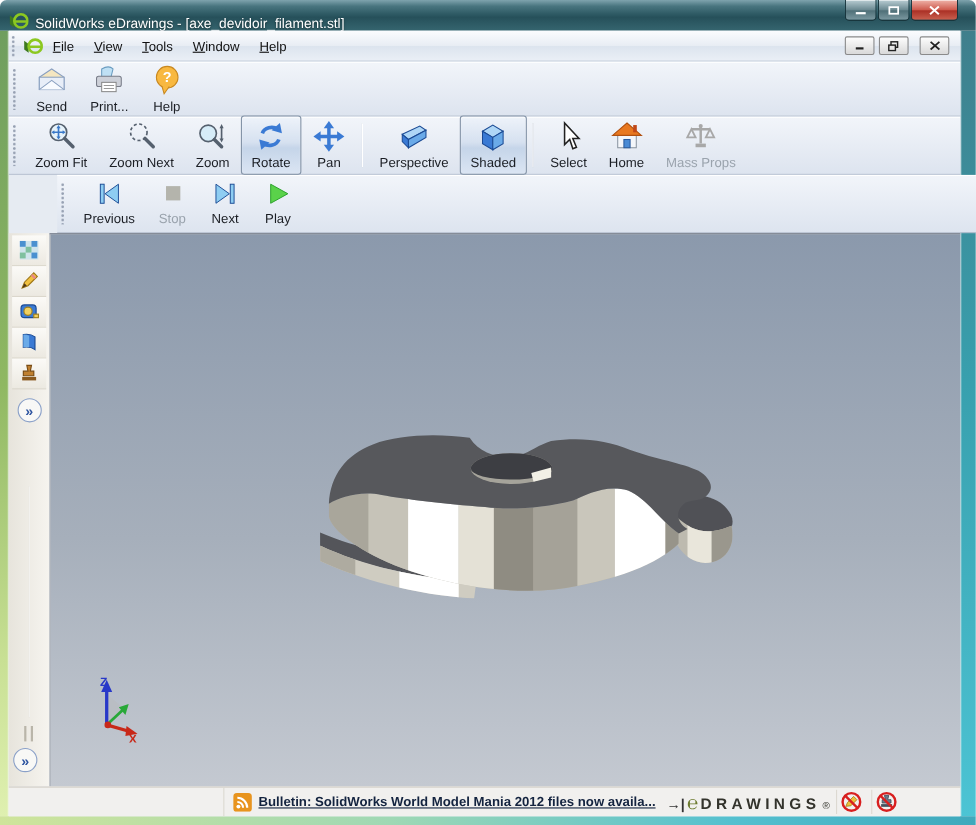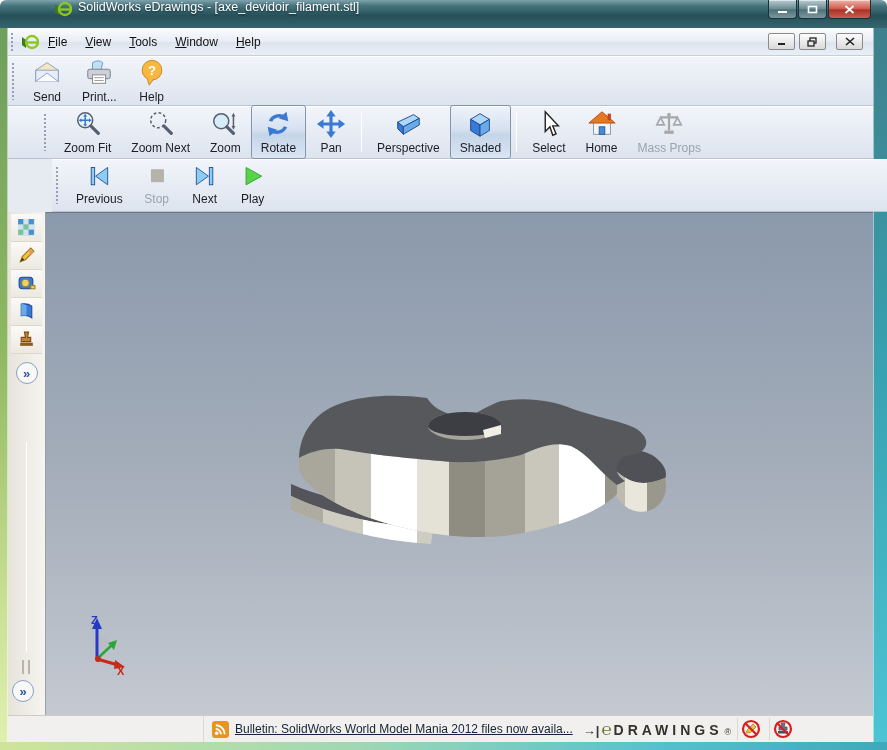--- a/index.html
+++ b/index.html
@@ -3,21 +3,21 @@
 <meta charset="utf-8">
 <style>
   * { margin:0; padding:0; box-sizing:border-box; }
   html,body { width:887px; height:750px; overflow:hidden;
     font-family:"Liberation Sans", sans-serif; background:#fff; }
   .win { position:absolute; inset:0; }
 
   
   .titlebar { position:absolute; left:0; top:0; width:887px; height:28px;
     background:linear-gradient(180deg,#7fa3ad 0%,#49757f 20%,#2e5a64 46%,#26505a 56%,#35656f 100%);
-    border-radius:6px 6px 0 0; display:flex; align-items:flex-start; color:#fff;padding-left:46px; }
+    border-radius:6px 6px 0 0; display:flex; align-items:flex-end; color:#fff; }
   .frame-left { position:absolute; left:0; top:28px; width:8px; height:714px;
     background:linear-gradient(180deg,#6f9e5e 0%,#8fb862 45%,#c8e094 80%,#dff0b0 100%);
     box-shadow:inset -1px 0 0 rgba(255,255,255,.5); }
   .frame-right { position:absolute; left:873px; top:28px; width:14px; height:714px;
     background:linear-gradient(180deg,#3f7f8c 0%,#38a0ae 45%,#4cc4d4 100%);
     box-shadow:inset 1px 0 0 rgba(255,255,255,.5); }
   .frame-bottom { position:absolute; left:0; top:742px; width:887px; height:8px;
     background:linear-gradient(90deg,#cfe49a 0%,#9fd8b4 40%,#54c0cf 75%,#3fa9bc 100%); }
 
   .title-text { font-size:12.5px; margin-left:6px; text-shadow:0 1px 2px rgba(0,0,0,.6); }
@@ -41,21 +41,21 @@
   .menu-item::first-letter { text-decoration:underline; }
   .mdi-btns { margin-left:auto; margin-right:10px; display:flex; gap:4px; }
   .mdi-btn { width:27px; height:17px; background:linear-gradient(180deg,#fdfdfd,#d9d9d9);
     border:1px solid #8a8a8a; border-radius:2px; display:flex; align-items:center; justify-content:center; }
 
   
   .tbar { position:absolute; left:0; width:865px;
     background:linear-gradient(180deg,#f2f5fa,#dde4ef);
     border-bottom:1px solid #b9c3d2; box-shadow:inset 0 1px 0 #fff;
     display:flex; align-items:center; }
-  .tb1 { top:28px; height:50px; } .tb2 { top:78px; height:53px;padding-left:32px; } .tb3 { top:131px; height:53px;margin-left:44px; }
+  .tb1 { top:28px; height:50px; } .tb2 { top:78px; height:53px; } .tb3 { top:131px; height:53px;margin-left:44px; }
   .grip { width:4px; height:38px; margin:0 7px 0 3px;
     background-image:radial-gradient(circle,#96a0b2 1px,rgba(0,0,0,0) 1.3px);
     background-size:4px 4px; }
   .btn { display:flex; flex-direction:column; align-items:center; gap:2px;
     padding:3px 9px; font-size:12px; color:#1b1e24; border:1px solid rgba(0,0,0,0);
     border-radius:3px; min-width:46px; }
   .btn.active { border:1px solid #8494a8;
     background:linear-gradient(180deg,#eef3fa,#d6e1f0 45%,#c5d5e9 55%,#dbe5f3);
     box-shadow:inset 0 1px 1px rgba(255,255,255,.9); }
   .btn.disabled { color:#9aa3ad; }
@@ -81,21 +81,21 @@
     border-top:1px solid #6f7784; border-left:1px solid #9aa0a8;
     background:linear-gradient(180deg,#8b99ac 0%,#a6afbb 55%,#c4c9d1 100%); }
   .model { position:absolute; left:243px; top:175px; width:380px; height:165px; }
   .triad { position:absolute; left:37px; top:400px; width:44px; height:62px; }
 
   
   .statusbar { position:absolute; left:0; top:687px; width:865px; height:27px;
     background:#f1f0ee; border-top:1px solid #cfccc4; display:flex; align-items:center; font-size:12px; }
   .sb-spacer { width:196px; height:100%; border-right:1px solid #dcd9d1; }
   .sb-group { display:flex; align-items:center; gap:6px; padding:0 8px; }
-  .bulletin { color:#13233f; text-decoration:underline; font-weight:normal; white-space:nowrap; }
+  .bulletin { color:#13233f; text-decoration:underline; font-weight:bold; white-space:nowrap; }
   .logo { display:flex; align-items:baseline; gap:2px; margin-left:4px; }
   .logo-arrow { font-weight:bold; color:#333; font-size:13px; }
   .logo-e { color:#6c7a2e; font-size:17px; font-weight:bold; line-height:1; }
   .logo-word { letter-spacing:4px; font-size:14px; color:#33332c; font-weight:bold; }
   .logo-reg { font-size:9px; color:#33332c; }
   .sb-ico-cell { width:26px; height:22px; display:flex; align-items:center; justify-content:center;
     border-left:1px solid #dcd9d1; }
 </style>
 </head>
 <body>

